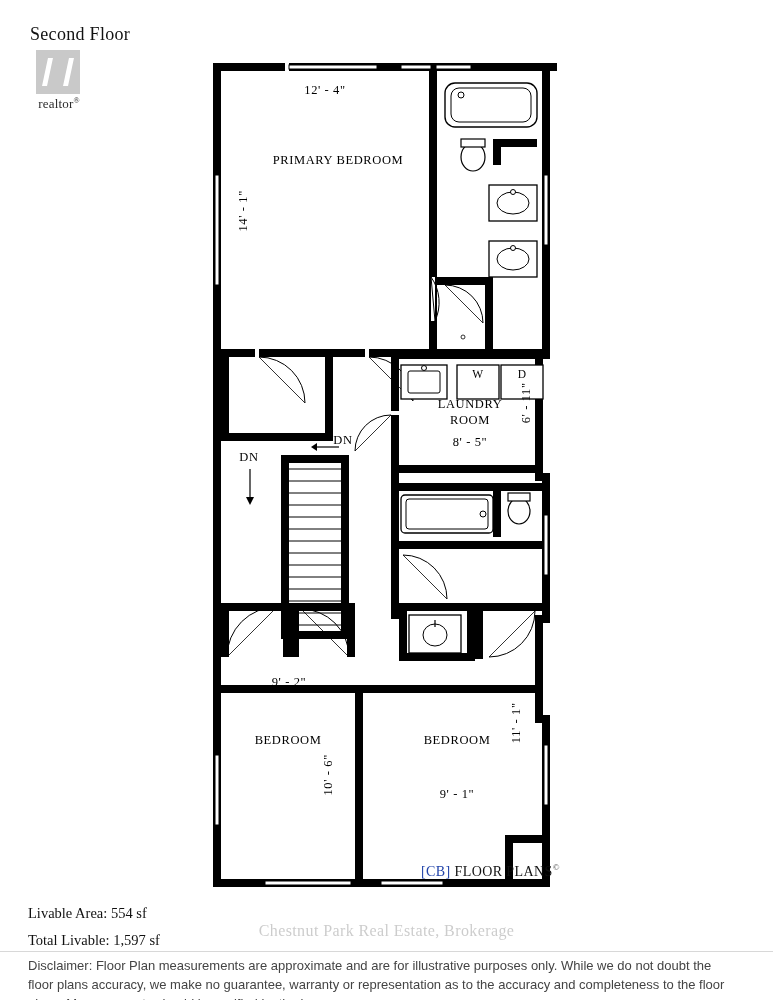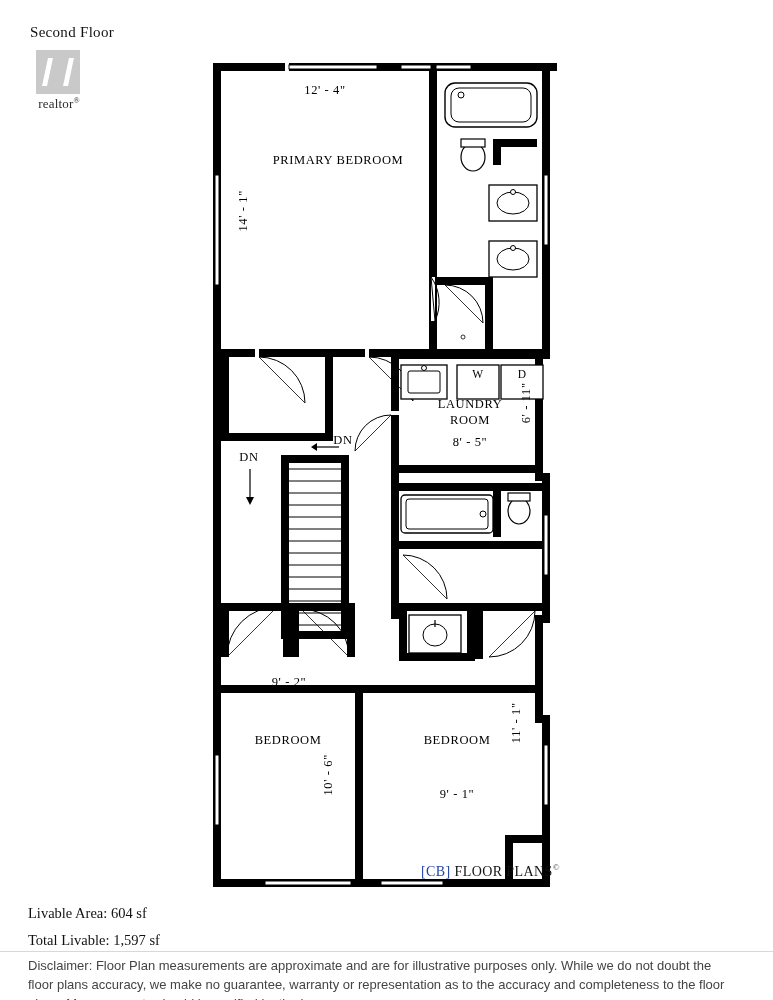--- a/index.html
+++ b/index.html
@@ -15,21 +15,21 @@
     position: relative;
     width: 773px;
     height: 1000px;
     background: #ffffff;
     overflow: hidden;
   }
   .title {
     position: absolute;
     left: 30px;
     top: 24px;
-    font-size: 15px;
+    font-size: 18px;
     font-family: "Liberation Serif", serif;
     color: #111;
     letter-spacing: 0.3px;
   }
   .realtor-logo {
     position: absolute;
     left: 22px;
     top: 50px;
     width: 74px;
     height: 70px;
@@ -363,20 +363,21 @@
     <div class="planlabel" style="left:182px; top:678px; width:140px;">BEDROOM</div>
     <div class="planlabel" style="left:192px; top:732px; width:120px;">9' - 1"</div>
     <div class="planlabel rot" style="left:272px; top:660px; width:80px;">11' - 1"</div>
   </div>
 
   <div class="credit">
     <span class="cb">[CB]</span>
     <span>FLOOR PLANS</span><span class="c">©</span>
   </div>
 
-
-  <div class="area-line" id="livable">Livable Area: 604 sf</div>
+  <div class="watermark">Chestnut Park Real Estate, Brokerage</div>
+
+  <div class="area-line" id="livable">Livable Area: 554 sf</div>
   <div class="area-line" id="total">Total Livable: 1,597 sf</div>
 
   <div class="sep"></div>
   <div class="disclaimer">Disclaimer: Floor Plan measurements are approximate and are for illustrative purposes only. While we do not doubt the floor plans accuracy, we make no guarantee, warranty or representation as to the accuracy and completeness to the floor plans. Measurements should be verified by the buyer.</div>
 
 </div>
 
 </body></html>

